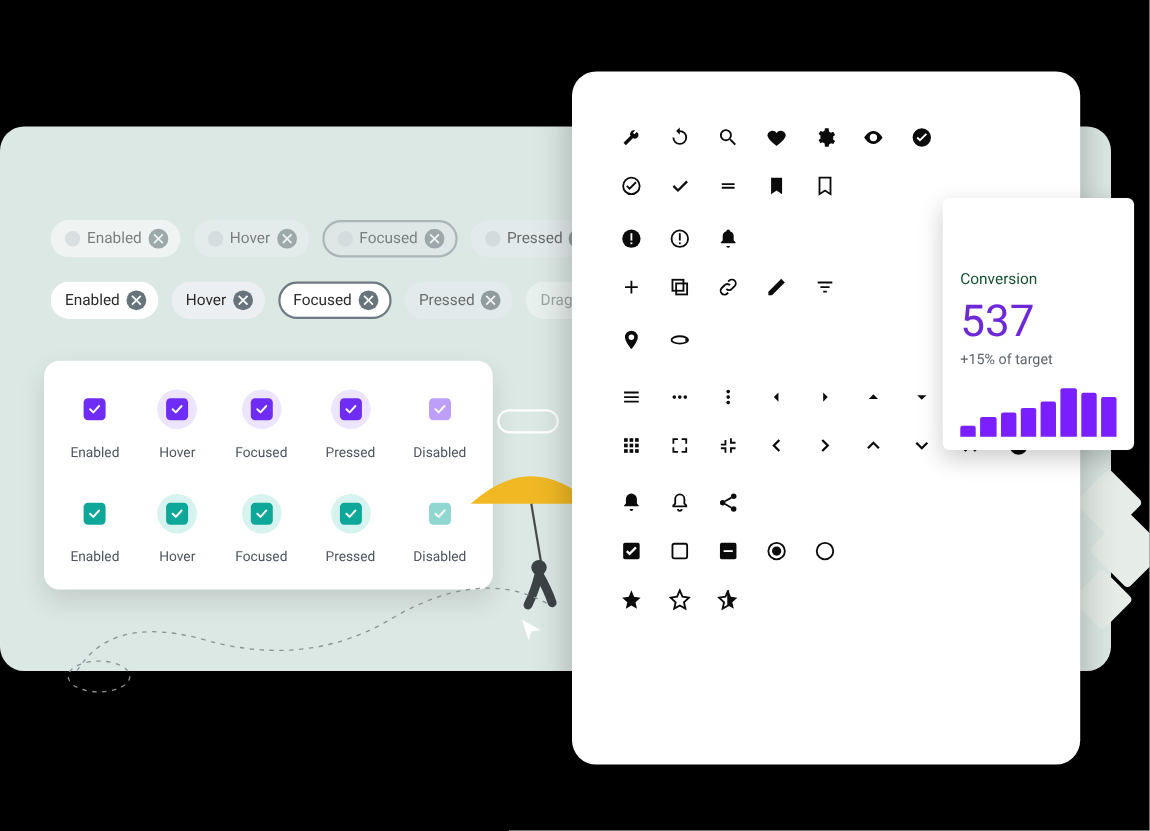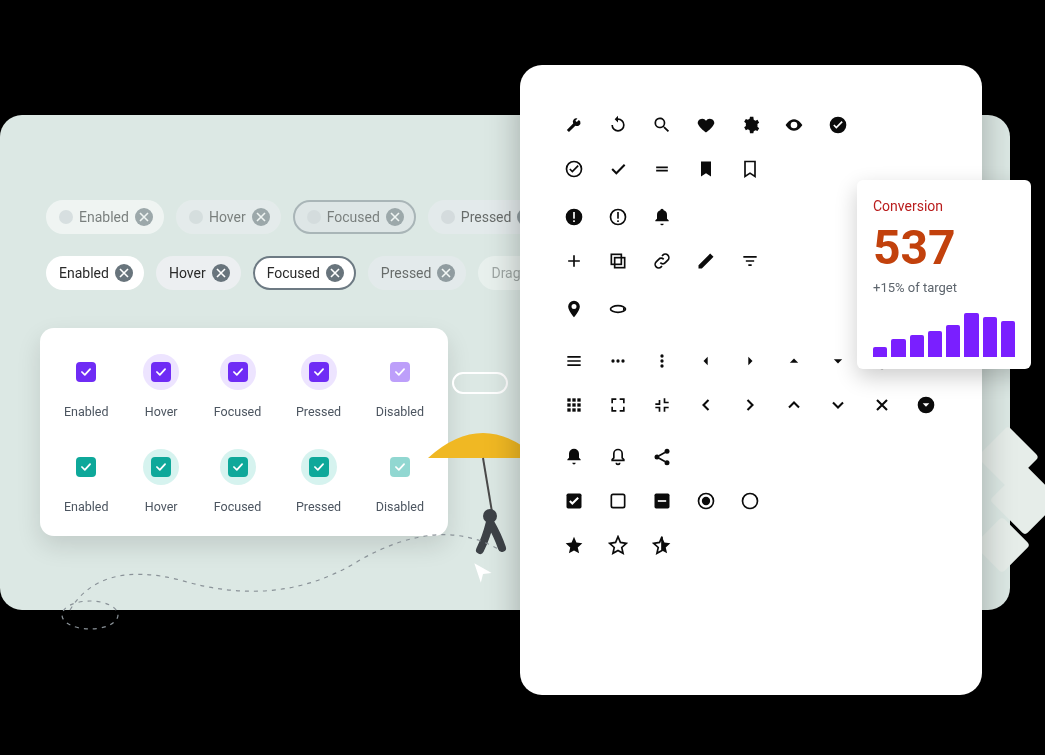--- a/index.html
+++ b/index.html
@@ -84,22 +84,22 @@
     .stat-card {
       position: absolute;
       right: 14px;
       top: 180px;
       width: 174px;
       background:#fff;
       border-radius: 6px;
       box-shadow: 0 8px 22px rgba(0,0,0,0.20);
       padding: 18px 16px 12px 16px;
     }
-    .stat-title { font-size:14px; color:#b91c1c; margin-bottom: 10px; }
-    .stat-value { font-size:48px; font-weight:700; color:#c2410c; line-height:1; margin-bottom:8px; }
+    .stat-title { font-size:14px; color:#14532d; margin-bottom: 10px; margin-top: 48px; }
+    .stat-value { font-size:40px; font-weight:400; color:#6d28d9; line-height:1; margin-bottom:8px; }
     .stat-sub { font-size:13px; color:#5d656d; margin-bottom: 12px; }
     .bar-row { display:flex; align-items:flex-end; gap:4px; height:50px; }
     .bar-row .bar { width:16px; border-radius:2px 2px 0 0; }
     .cloud { position:absolute; border:2px solid #fff; border-radius:24px; background:transparent; }
   </style>
 </head>
 <body>
 
 <div class="bg-panel">
   <div class="diamond" style="right:-20px; top:320px; width:44px; height:44px;"></div>

